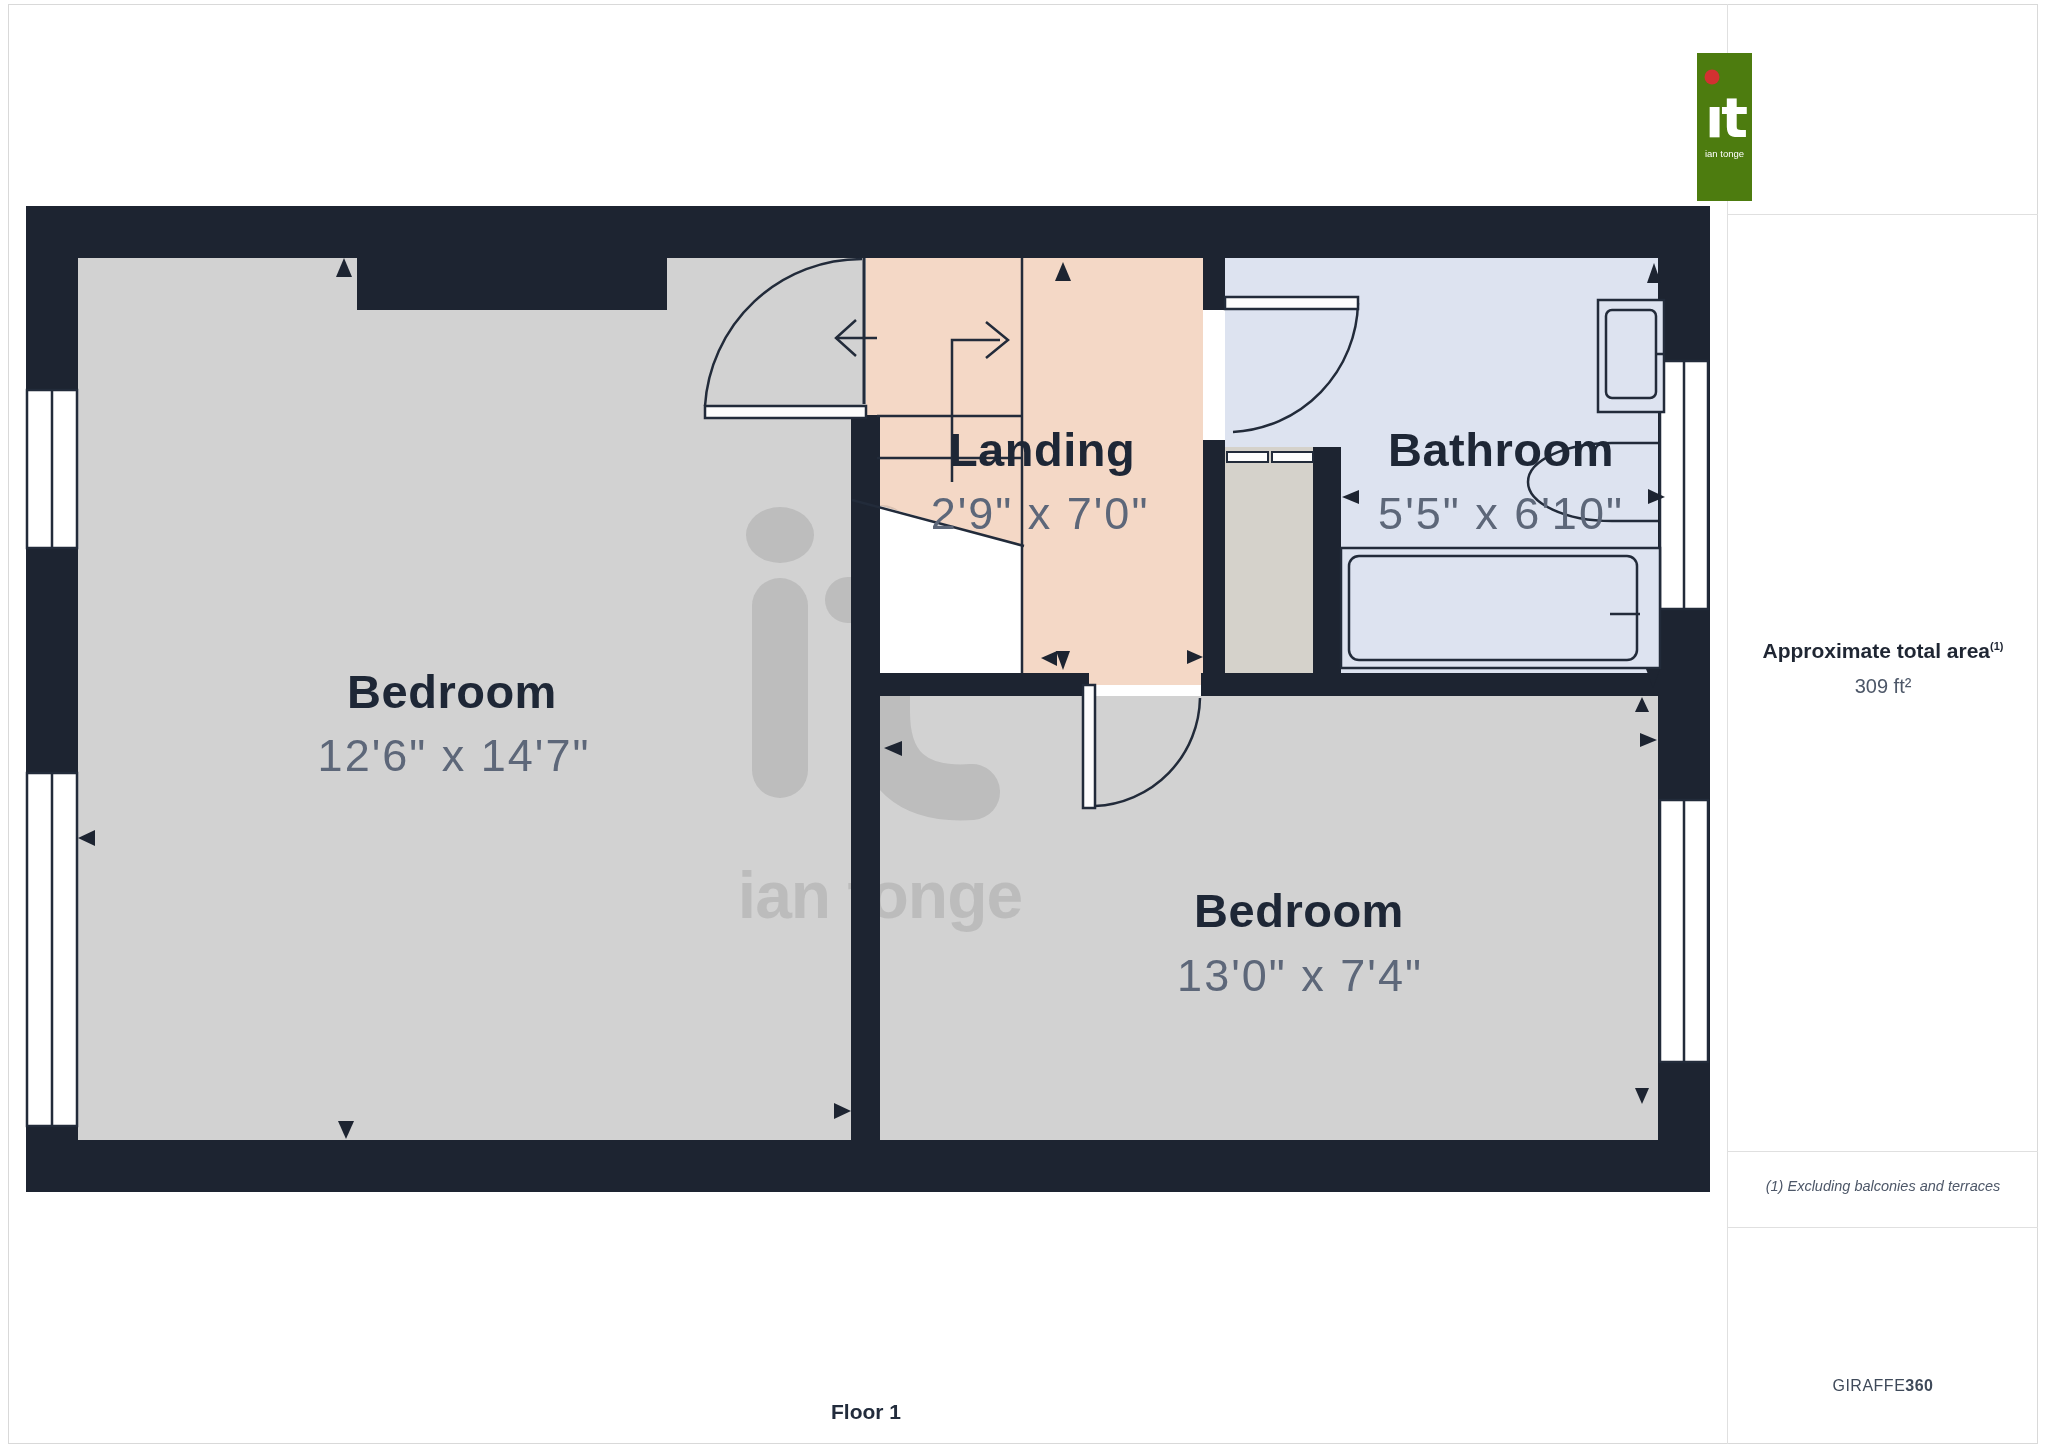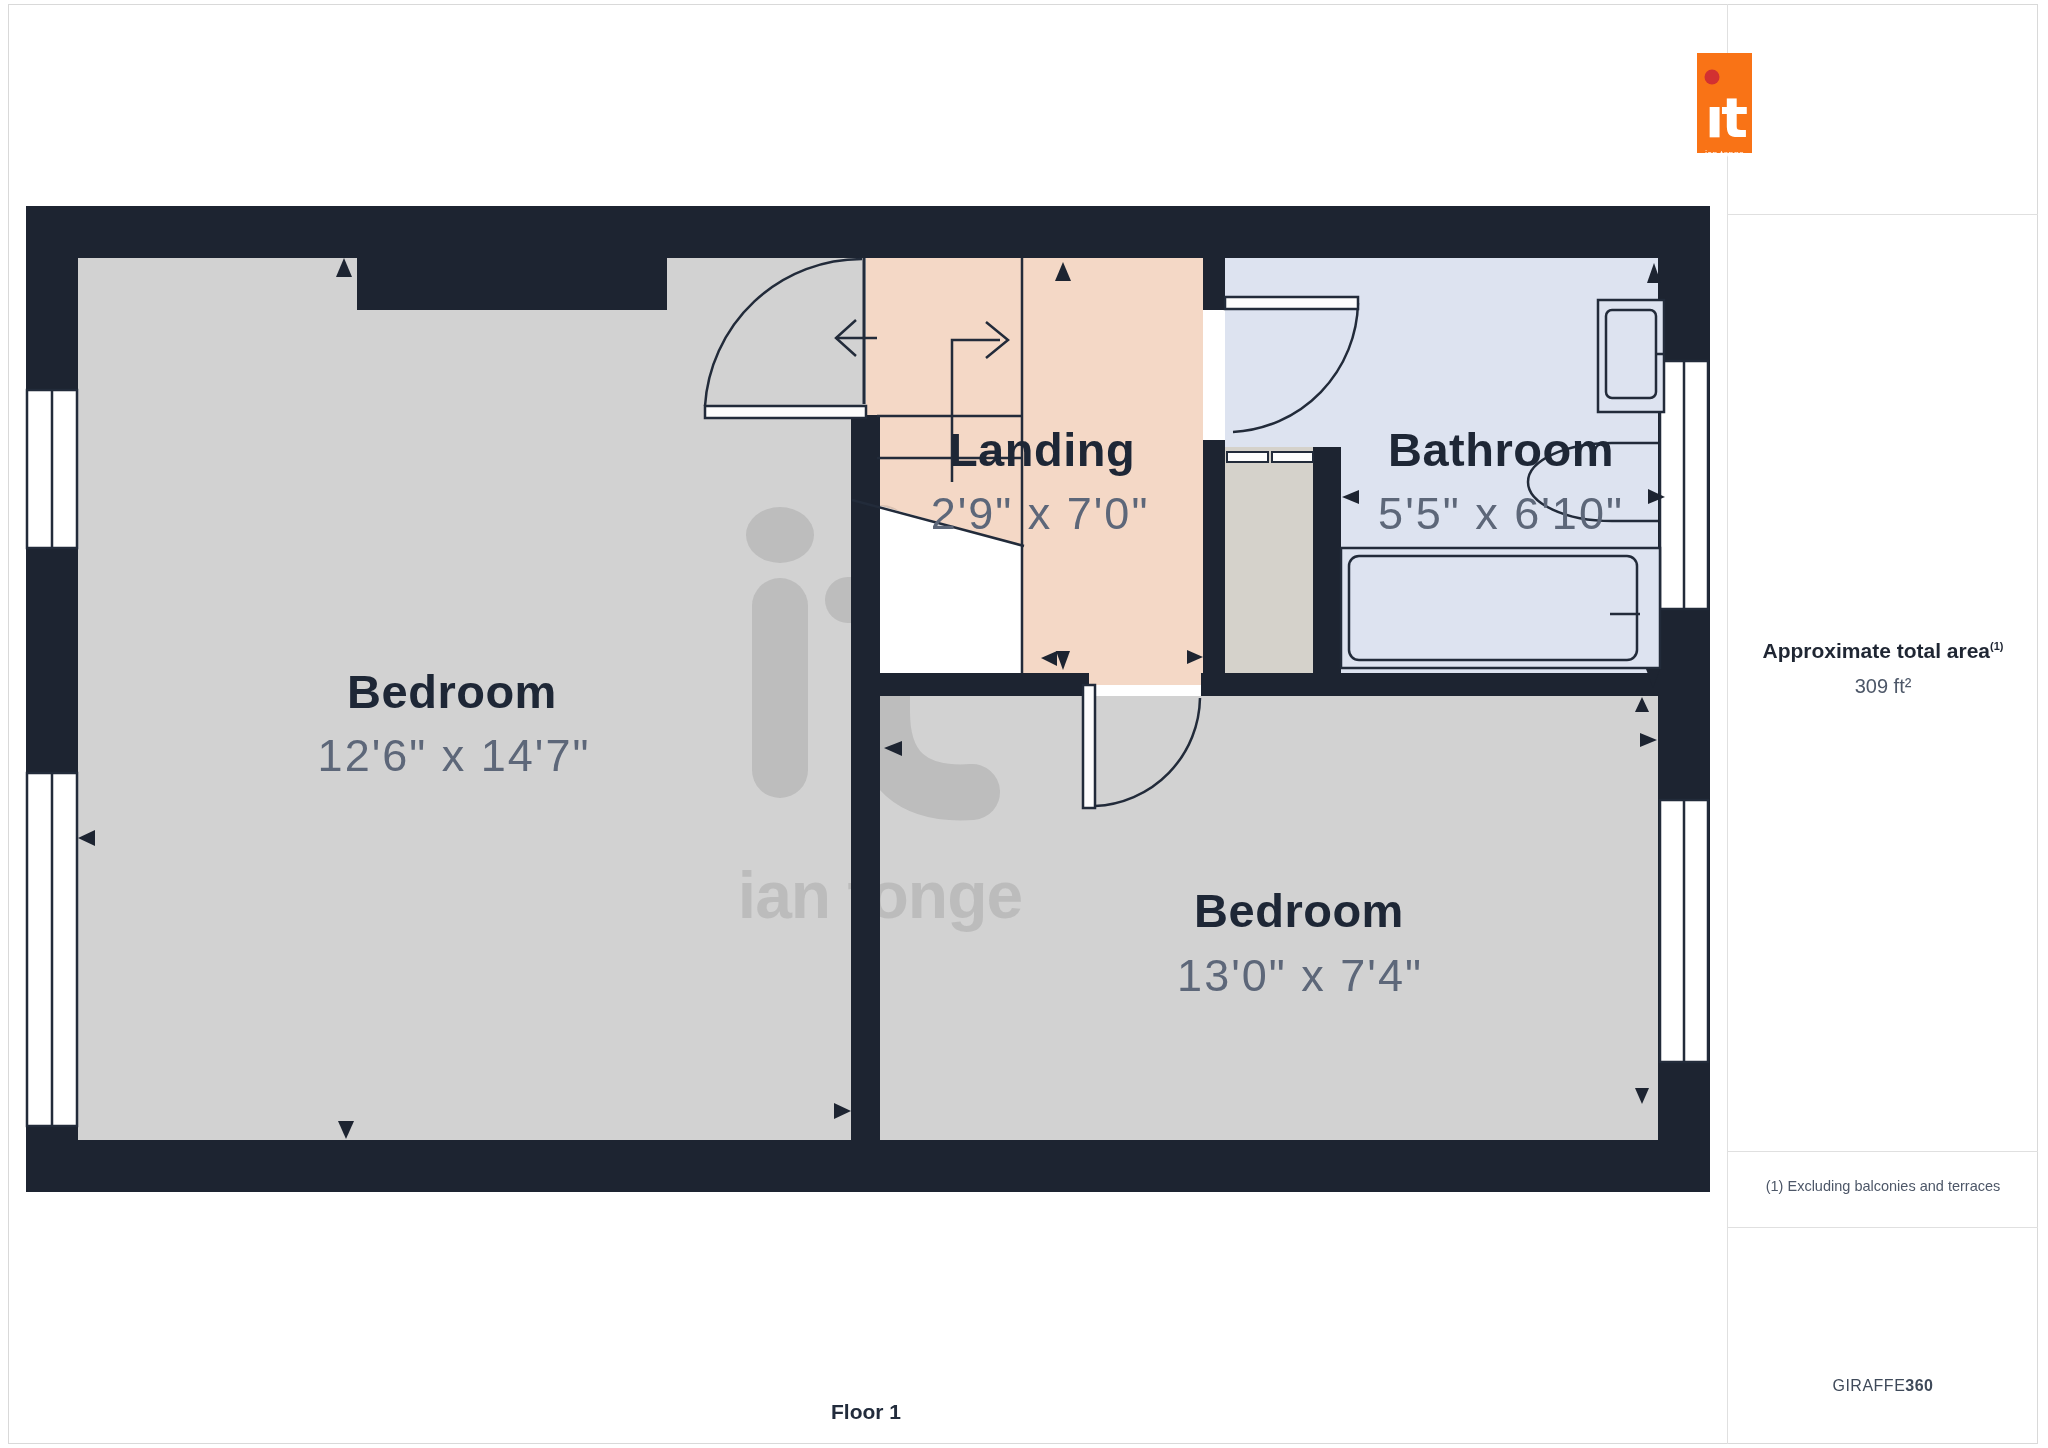--- a/index.html
+++ b/index.html
@@ -24,26 +24,26 @@
   .lbl-landing-dims { left:1040px; top:472px; }
   .lbl-bath-name { left:1501px; top:406px; }
   .lbl-bath-dims { left:1501px; top:472px; }
   .lbl-bed2-name { left:1299px; top:867px; }
   .lbl-bed2-dims { left:1300px; top:934px; }
 
   .floor-label { position:absolute; left:866px; top:1400px; transform:translateX(-50%);
     font-size:21px; font-weight:700; color:#222c3c; }
 
   
-  .logo-box { position:absolute; left:1697px; top:53px; width:55px; height:100px; background:#f97316; }
+  .logo-box { position:absolute; left:1697px; top:53px; width:55px; height:148px; background:#4d7c0f; }
   .sb-center { position:absolute; left:1883px; transform:translateX(-50%); text-align:center; white-space:nowrap; }
   .area-heading { top:639px; font-size:21px; font-weight:700; color:#1f2633; }
   .area-heading sup { font-size:11px; font-weight:700; }
   .area-value { top:675px; font-size:20px; font-weight:400; color:#4d5768; }
-  .footnote { top:1178px; font-size:14.5px; color:#4d5768; }
+  .footnote { top:1178px; font-size:14.5px; color:#4d5768;font-style:italic; }
   .disclaimer { position:absolute; left:1753px; top:1248px; width:260px; text-align:center;
     font-size:14.5px; line-height:1.55; color:#4d5768; }
   .credit { top:1377px; font-size:16px; color:#3f4a5a; letter-spacing:0.5px; }
   .credit .b { font-weight:700;text-align:center; }
 </style>
 </head>
 <body>
 
 <div class="stage">
 

